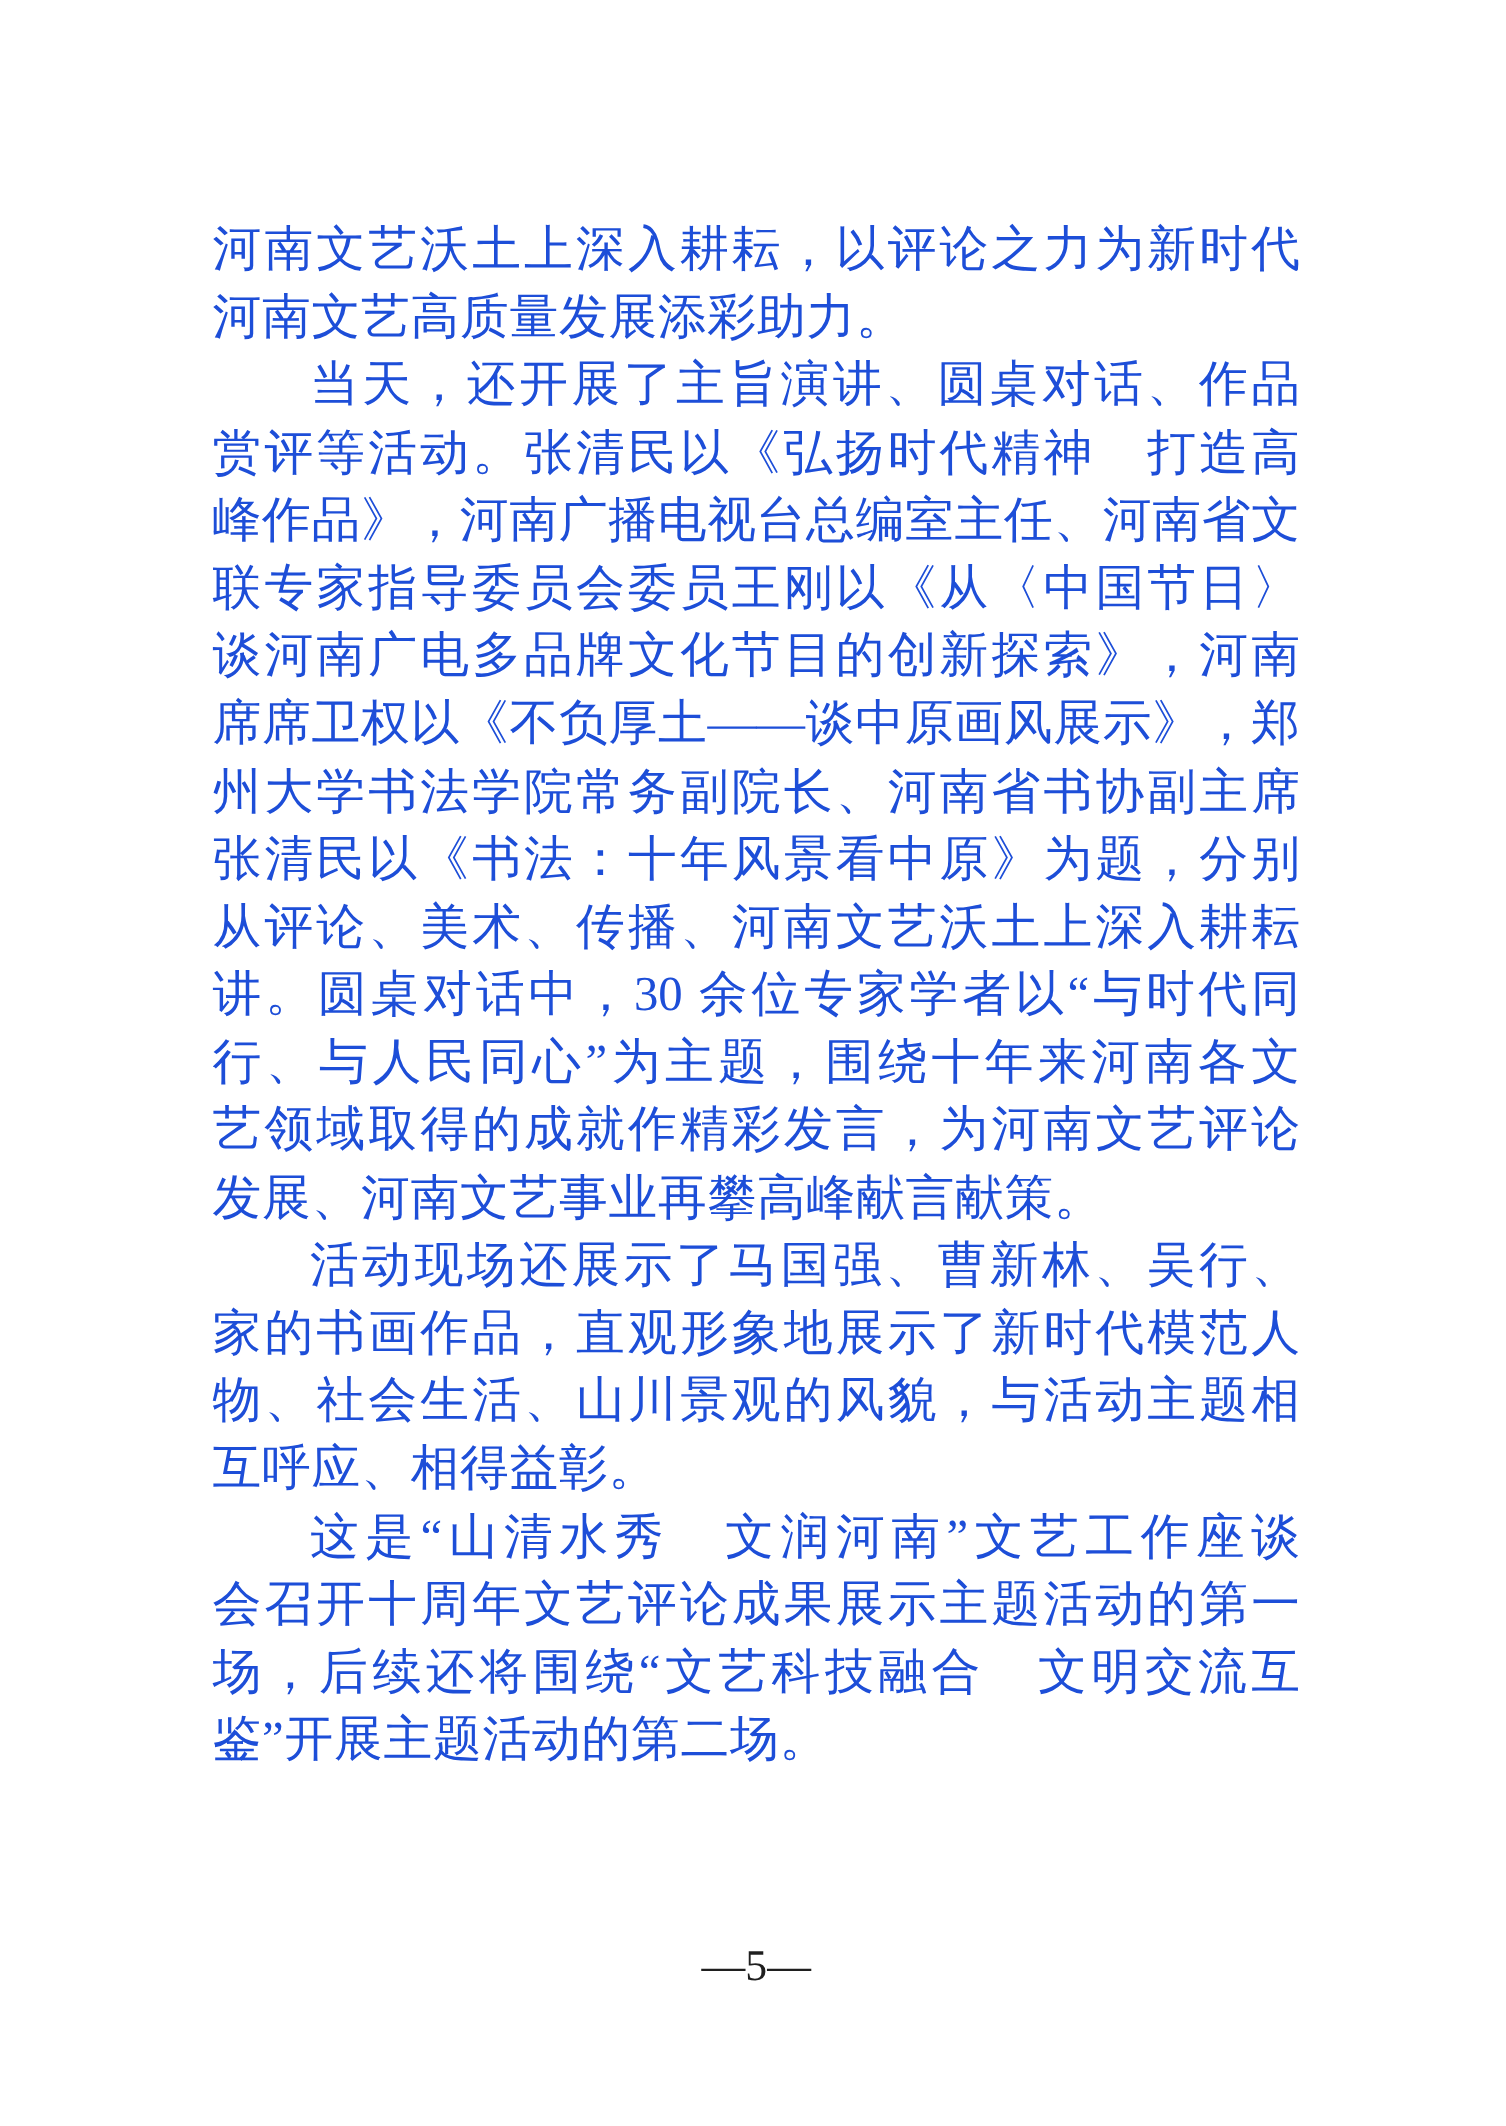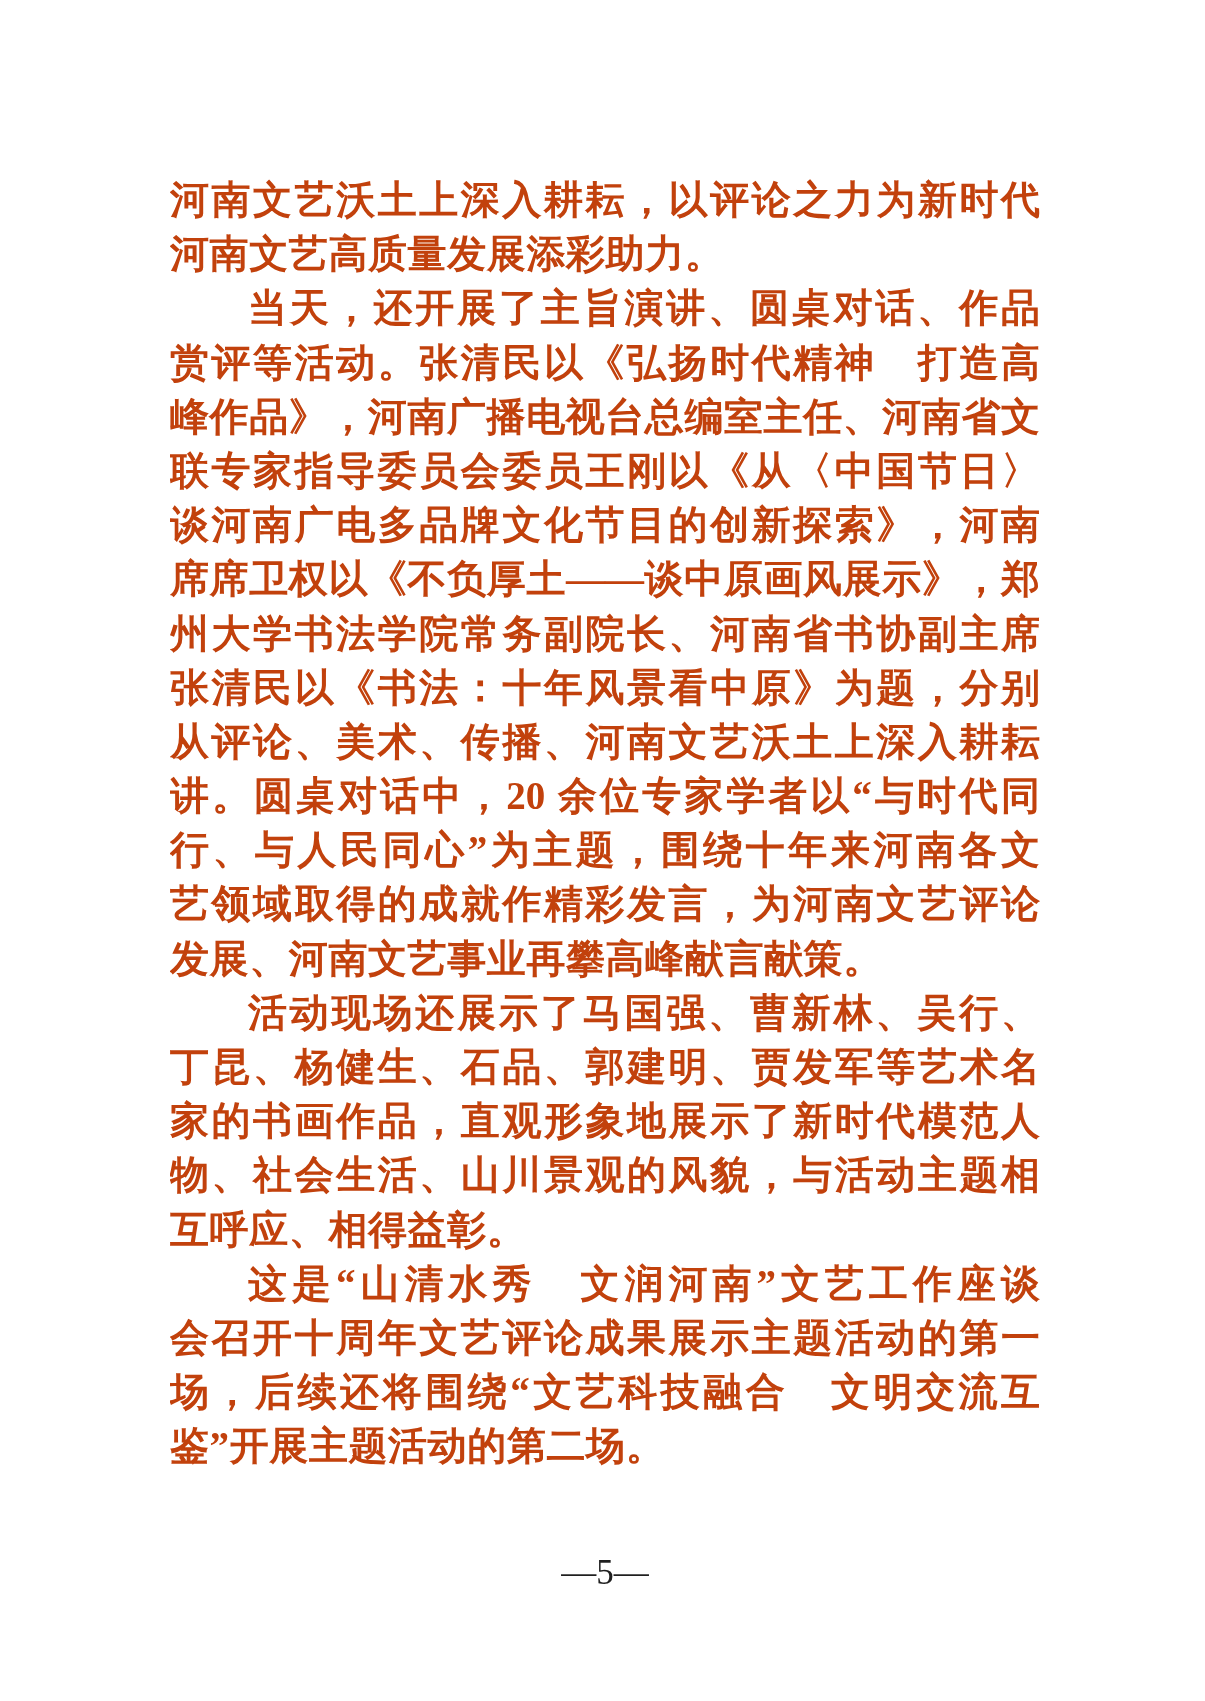--- a/index.html
+++ b/index.html
@@ -22,25 +22,25 @@
   .text-block {
     position: absolute;
     left: 170px;
     top: 173px;
     width: 870px;
   }
   .line {
     font-size: 39px;
     line-height: 54.2px;
     height: 54.2px;
-    color: #c2410c;
+    color: #1d4ed8;
     text-align: justify;
     text-align-last: justify;
     overflow: hidden;
-    font-weight: 700;
+    font-weight: 400;
   }
   .line.para-end {
     text-align: center;
     text-align-last: left;
     letter-spacing: 0.6px;
   }
   .line.indent {
     text-indent: 78px;
   }
   .footer {
@@ -63,26 +63,25 @@
       <div class="line para-end">河南文艺高质量发展添彩助力。</div>
       <div class="line indent">当天，还开展了主旨演讲、圆桌对话、作品</div>
       <div class="line">赏评等活动。张清民以《弘扬时代精神　打造高</div>
       <div class="line">峰作品》，河南广播电视台总编室主任、河南省文</div>
       <div class="line">联专家指导委员会委员王刚以《从〈中国节日〉</div>
       <div class="line">谈河南广电多品牌文化节目的创新探索》，河南</div>
       <div class="line">席席卫权以《不负厚土——谈中原画风展示》，郑</div>
       <div class="line">州大学书法学院常务副院长、河南省书协副主席</div>
       <div class="line">张清民以《书法：十年风景看中原》为题，分别</div>
       <div class="line">从评论、美术、传播、河南文艺沃土上深入耕耘</div>
-      <div class="line">讲。圆桌对话中，20 余位专家学者以“与时代同</div>
+      <div class="line">讲。圆桌对话中，30 余位专家学者以“与时代同</div>
       <div class="line">行、与人民同心”为主题，围绕十年来河南各文</div>
       <div class="line">艺领域取得的成就作精彩发言，为河南文艺评论</div>
       <div class="line para-end">发展、河南文艺事业再攀高峰献言献策。</div>
       <div class="line indent">活动现场还展示了马国强、曹新林、吴行、</div>
-      <div class="line">丁昆、杨健生、石品、郭建明、贾发军等艺术名</div>
       <div class="line">家的书画作品，直观形象地展示了新时代模范人</div>
       <div class="line">物、社会生活、山川景观的风貌，与活动主题相</div>
       <div class="line para-end">互呼应、相得益彰。</div>
       <div class="line indent">这是“山清水秀　文润河南”文艺工作座谈</div>
       <div class="line">会召开十周年文艺评论成果展示主题活动的第一</div>
       <div class="line">场，后续还将围绕“文艺科技融合　文明交流互</div>
       <div class="line para-end">鉴”开展主题活动的第二场。</div>
     </div>
   <div class="footer">—5—</div>
 </div>

